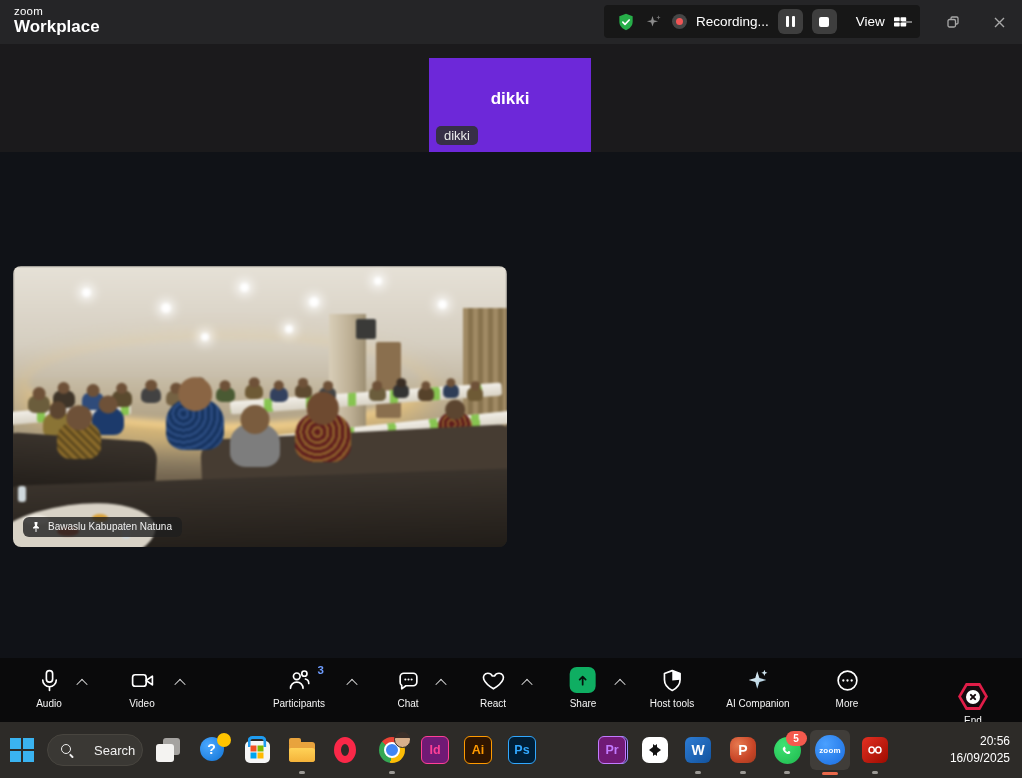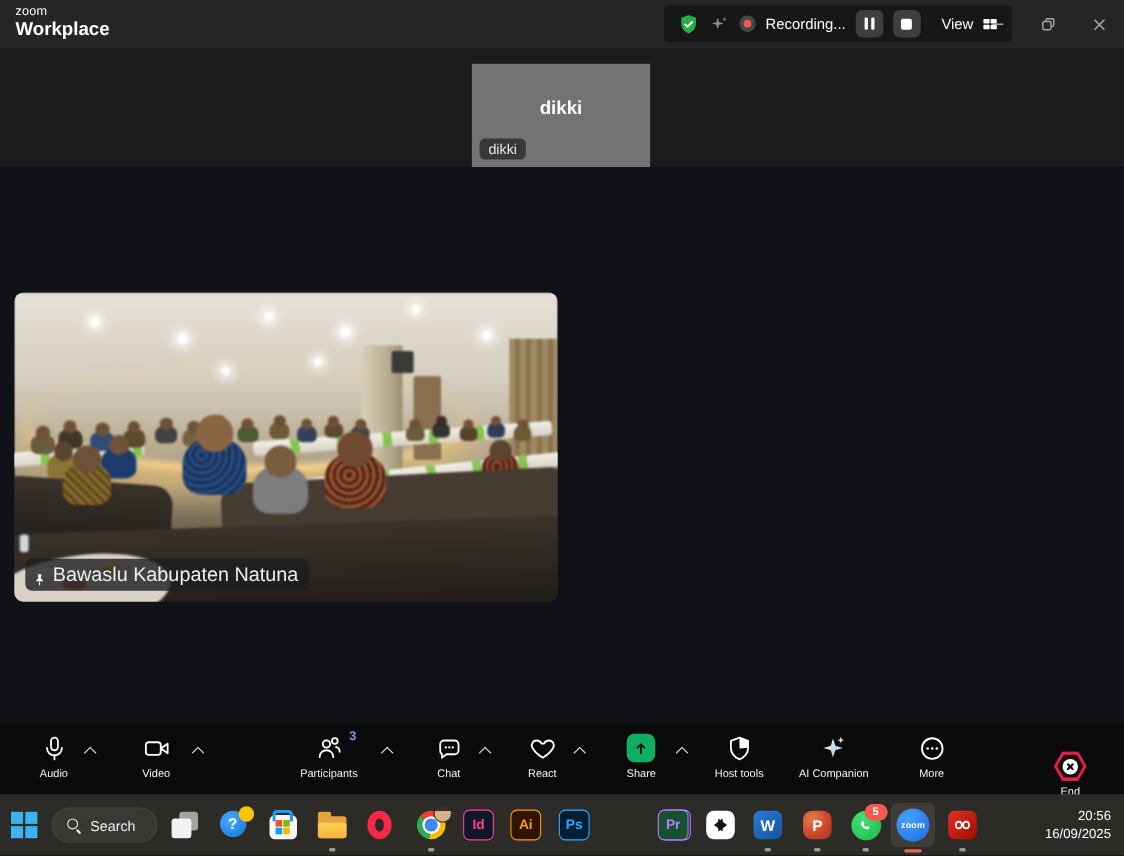--- a/index.html
+++ b/index.html
@@ -19,33 +19,33 @@
   .ctlbtn{width:25px;height:25px;border-radius:6px;background:#3e3e3e;border:none;cursor:pointer;
     display:flex;align-items:center;justify-content:center;gap:3px;padding:0;}
   .ctlbtn .bar{width:3px;height:11px;background:#fff;border-radius:1px;}
   .ctlbtn .sq{width:10px;height:10px;background:#fff;border-radius:2px;}
   .viewgrp{display:flex;align-items:center;gap:7px;margin-left:10px;font-size:13.5px;cursor:pointer;}
   .winctl{position:absolute;right:0;top:0;height:44px;display:flex;}
   .winbtn{width:46px;height:44px;background:none;border:none;display:flex;align-items:center;justify-content:center;cursor:pointer;}
 
   
   .strip{position:absolute;left:0;top:44px;width:100%;height:108px;background:#1b1a1c;}
-  .dtile{position:absolute;left:429px;top:14px;width:162px;height:94px;background:#737373;}
+  .dtile{position:absolute;left:429px;top:14px;width:162px;height:94px;background:#6d28d9;}
   .dname{position:absolute;left:50%;top:44%;transform:translate(-50%,-50%);color:#fff;font-weight:700;font-size:17px;}
   .dlabel{position:absolute;left:7px;bottom:7px;background:rgba(48,48,50,.88);color:#e9e9e9;
     font-size:13px;padding:2px 8px;border-radius:5px;}
 
   
   .stage{position:absolute;left:0;top:152px;width:100%;height:506px;background:#101217;}
   .vtile{position:absolute;top:114px;height:281px;border-radius:8px;overflow:hidden;box-sizing:border-box;background:#222;}
   .vtile.l{left:13px;width:494px;}
   .vtile.r{left:510px;width:497px;border:3px solid #23d57c;border-radius:12px;}
   .scene{position:absolute;inset:0;filter:blur(1px);}
-  .npill{position:absolute;left:10px;bottom:10px;display:flex;align-items:flex-end;gap:6px;
-    background:rgba(30,30,30,.8);color:#efefef;font-size:18px;padding:4px 10px 4px 7px;border-radius:6px;z-index:5;}
+  .npill{position:absolute;left:10px;bottom:10px;display:flex;align-items:flex-start;gap:6px;
+    background:rgba(30,30,30,.8);color:#efefef;font-size:10px;padding:4px 10px 4px 7px;border-radius:6px;z-index:5;}
 
   
   .roomL{position:absolute;inset:0;background:linear-gradient(180deg,#ded8cc 0%,#d4cdbd 30%,#bcae93 48%,#a4967a 62%,#6b5d49 78%,#332c25 100%);}
   .ceil{position:absolute;left:0;top:0;width:100%;height:40%;background:linear-gradient(180deg,#e6e1d7,#d5cec0 70%,#c7bda9);}
   .cove{position:absolute;left:3%;top:26%;width:80%;height:30%;border-radius:50%;
     border-bottom:6px solid #ffd98f;box-shadow:0 12px 26px 6px rgba(255,205,110,.55);filter:blur(3px);}
   .spot{position:absolute;border-radius:50%;background:#fff;box-shadow:0 0 10px 4px rgba(255,255,255,.8);filter:blur(1px);}
   .col{position:absolute;left:64%;top:17%;width:7.5%;height:48%;background:linear-gradient(90deg,#d8ceb8,#bcae93 60%,#9c8e72);}
   .door{position:absolute;left:73.5%;top:27%;width:5%;height:27%;background:#8a6f4e;border-radius:2px;}
   .curt{position:absolute;right:0;top:15%;width:9%;height:58%;background:repeating-linear-gradient(90deg,#a08a64 0 5px,#88734e 5px 10px);}
@@ -98,21 +98,21 @@
   .endx i{transform:translate(-50%,-50%) rotate(45deg);} .endx b{transform:translate(-50%,-50%) rotate(-45deg);}
 
   
   .taskbar{position:absolute;left:0;top:722px;width:100%;height:56px;background:#2d2b28;}
   .tk{position:absolute;top:14px;transform:translateX(-50%);width:28px;height:28px;border:none;background:none;cursor:pointer;
     display:flex;align-items:center;justify-content:center;padding:0;}
   .rdot{position:absolute;bottom:4px;transform:translateX(-50%);width:6px;height:3px;border-radius:2px;background:#9a9894;}
   .winlogo{display:grid;grid-template-columns:11px 11px;grid-gap:2px;}
   .winlogo i{width:11px;height:11px;background:#3ab3f0;}
   .searchpill{position:absolute;left:47px;top:12px;width:96px;height:32px;border-radius:16px;background:#3a3834;border:1px solid #48453f;
-    display:flex;align-items:center;gap:8px;padding:0 0 0 13px;color:#f0f0f0;font-size:13px;cursor:pointer;box-sizing:border-box;}
+    display:flex;align-items:center;gap:20px;padding:0 0 0 13px;color:#f0f0f0;font-size:13px;cursor:pointer;box-sizing:border-box;}
   .mag{position:relative;width:13px;height:13px;flex:0 0 auto;}
   .mag i{position:absolute;left:0;top:0;width:8px;height:8px;border:1.8px solid #eee;border-radius:50%;}
   .mag b{position:absolute;right:0;bottom:0;width:5px;height:1.8px;background:#eee;transform:rotate(45deg);border-radius:1px;}
   .tview .back{position:absolute;right:2px;top:2px;width:17px;height:17px;border-radius:3px;background:#a5a3a0;}
   .tview .front{position:absolute;left:2px;bottom:2px;width:18px;height:18px;border-radius:3px;background:#f4f3f1;}
   .weth{position:relative;width:27px;height:27px;}
   .weth .wc{width:24px;height:24px;border-radius:50%;background:radial-gradient(circle at 35% 35%,#4aa8ff,#1173d4);
     display:flex;align-items:center;justify-content:center;color:#fff;font-weight:700;font-size:14px;}
   .weth .ws{position:absolute;top:-4px;right:-4px;width:14px;height:14px;border-radius:50%;background:#ffc400;}
   .store{position:relative;width:25px;height:22px;background:#f6f6f6;border-radius:5px;margin-top:4px;}
@@ -495,37 +495,37 @@
 
     <button class="tk" style="left:392px;">
       <span class="chrome">
           <span class="c"></span>
           <span class="av"></span>
         </span>
     </button>
     <span class="rdot" style="left:392px;"></span>
 
     <button class="tk" style="left:435px;">
-      <span class="adb" style="background:#0f172a;border:1.5px solid #ff4097;color:#ff4097;">Id</span>
+      <span class="adb" style="background:#701a75;border:1.5px solid #ff4097;color:#ff4097;">Id</span>
     </button>
 
     <button class="tk" style="left:478px;">
       <span class="adb" style="background:#2f1500;border:1.5px solid #ff9a00;color:#ff9a00;">Ai</span>
     </button>
 
     <button class="tk" style="left:522px;">
       <span class="adb" style="background:#001e36;border:1.5px solid #31a8ff;color:#31a8ff;">Ps</span>
     </button>
 
     <button class="tk" style="left:567px;margin-left:47px;">
       <span class="adb" style="background:#1b0b38;border:1.5px solid #9f93ff;color:#9f93ff;">Ae</span>
     </button>
 
     <button class="tk" style="left:612px;">
-      <span class="adb" style="background:#14532d;border:1.5px solid #c27aff;color:#c27aff;">Pr</span>
+      <span class="adb" style="background:#701a75;border:1.5px solid #c27aff;color:#c27aff;">Pr</span>
     </button>
 
     <button class="tk" style="left:655px;">
       <span class="capcut">
           <i class="lft"></i>
           <i class="rgt"></i>
         </span>
     </button>
 
     <button class="tk" style="left:698px;">

